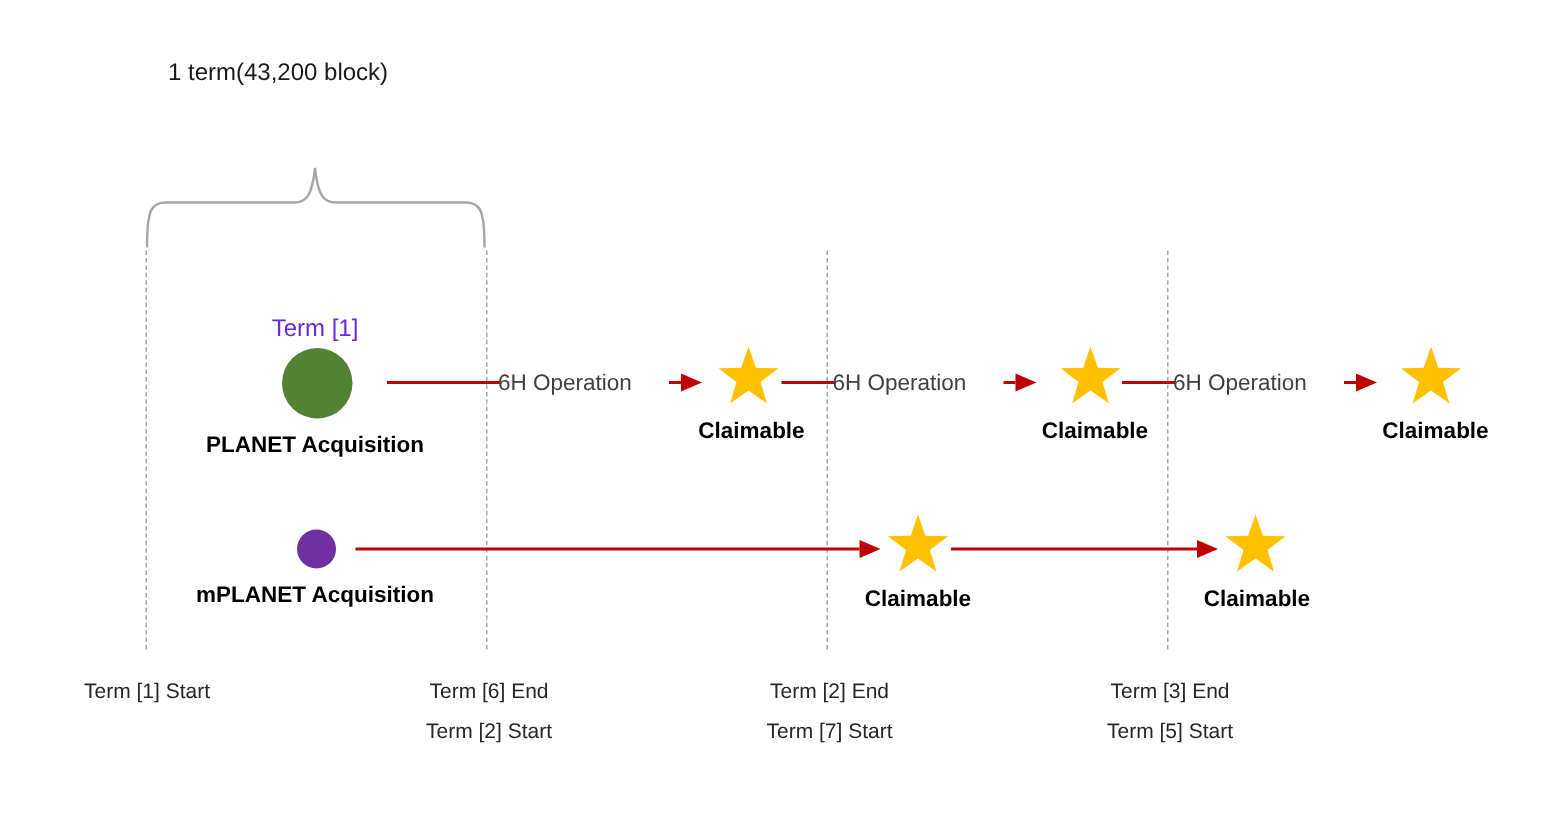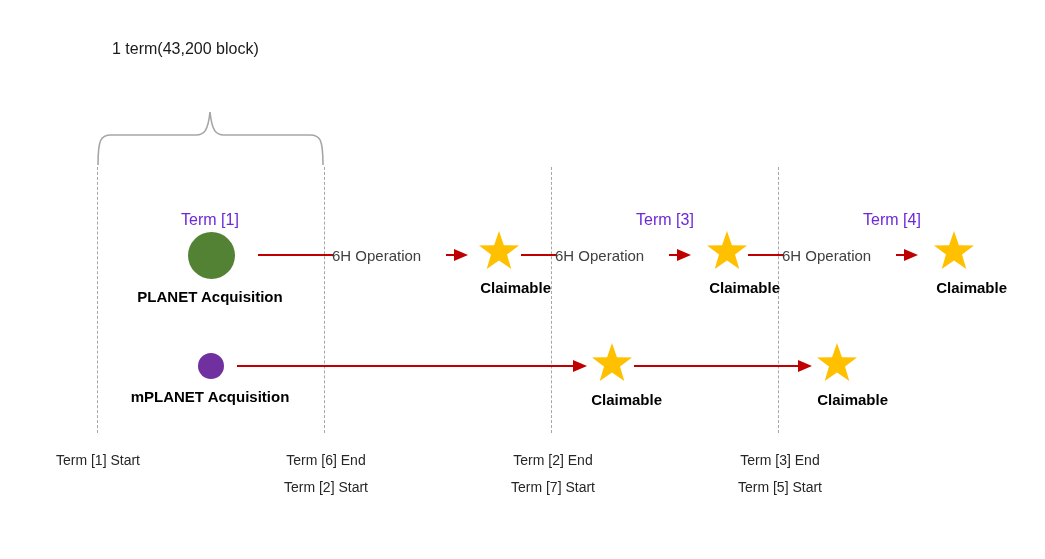--- a/index.html
+++ b/index.html
@@ -32,21 +32,21 @@
     position:absolute; width:0; height:0;
     border-top:6px solid transparent; border-bottom:6px solid transparent;
     border-left:14px solid var(--arrow,#C00000);
   }
   .op-label {
     position:absolute; top:247px; width:114px; text-align:left;
     font-size:15px; line-height:17px; color:var(--text-soft,#404040); white-space:nowrap;
   }
   .star { position:absolute; width:44px; height:42px; }
   .claim {
-    position:absolute; width:100px; text-align:right;
+    position:absolute; width:100px; text-align:center;
     font-weight:bold; font-size:15px; color:#000000;
   }
   .foot {
     position:absolute; width:150px; text-align:center;
     font-size:14px; color:var(--text,#262626); white-space:nowrap;
   }
   svg.brace { position:absolute; left:97px; top:110px; }
 </style>
 </head>
 <body>
@@ -60,22 +60,20 @@
   <svg class="brace" width="227" height="58" viewBox="0 0 227 58">
     <path d="M1,55 C1,29 4,25 14,25 L99,25 C107,25 111,21 113,2 C115,21 119,25 127,25 L213,25 C223,25 226,29 226,55" fill="none" stroke="var(--guide,#A6A6A6)" stroke-width="1.6"></path>
   </svg>
 
   <div class="vline" style="left:97px"></div>
   <div class="vline" style="left:324px"></div>
   <div class="vline" style="left:551px"></div>
   <div class="vline" style="left:778px"></div>
 
   <div class="term-header" style="left:135px">Term [1]</div>
-  <div class="term-header" style="left:590px">Term [3]</div>
-  <div class="term-header" style="left:817px">Term [4]</div>
 
   <div>
     <div class="circle planet-circle"></div>
     <div class="marker-label" style="top:288px">PLANET Acquisition</div>
 
     <div class="hline" style="left:258px; top:254px; width:76px"></div>
     <div class="op-label" style="left:332px">6H Operation</div>
     <div class="hline" style="left:446px; top:254px; width:8px"></div>
     <div class="tri" style="left:454px; top:249px"></div>
     <svg class="star" style="left:477px; top:231px" viewBox="0 0 44 42">

